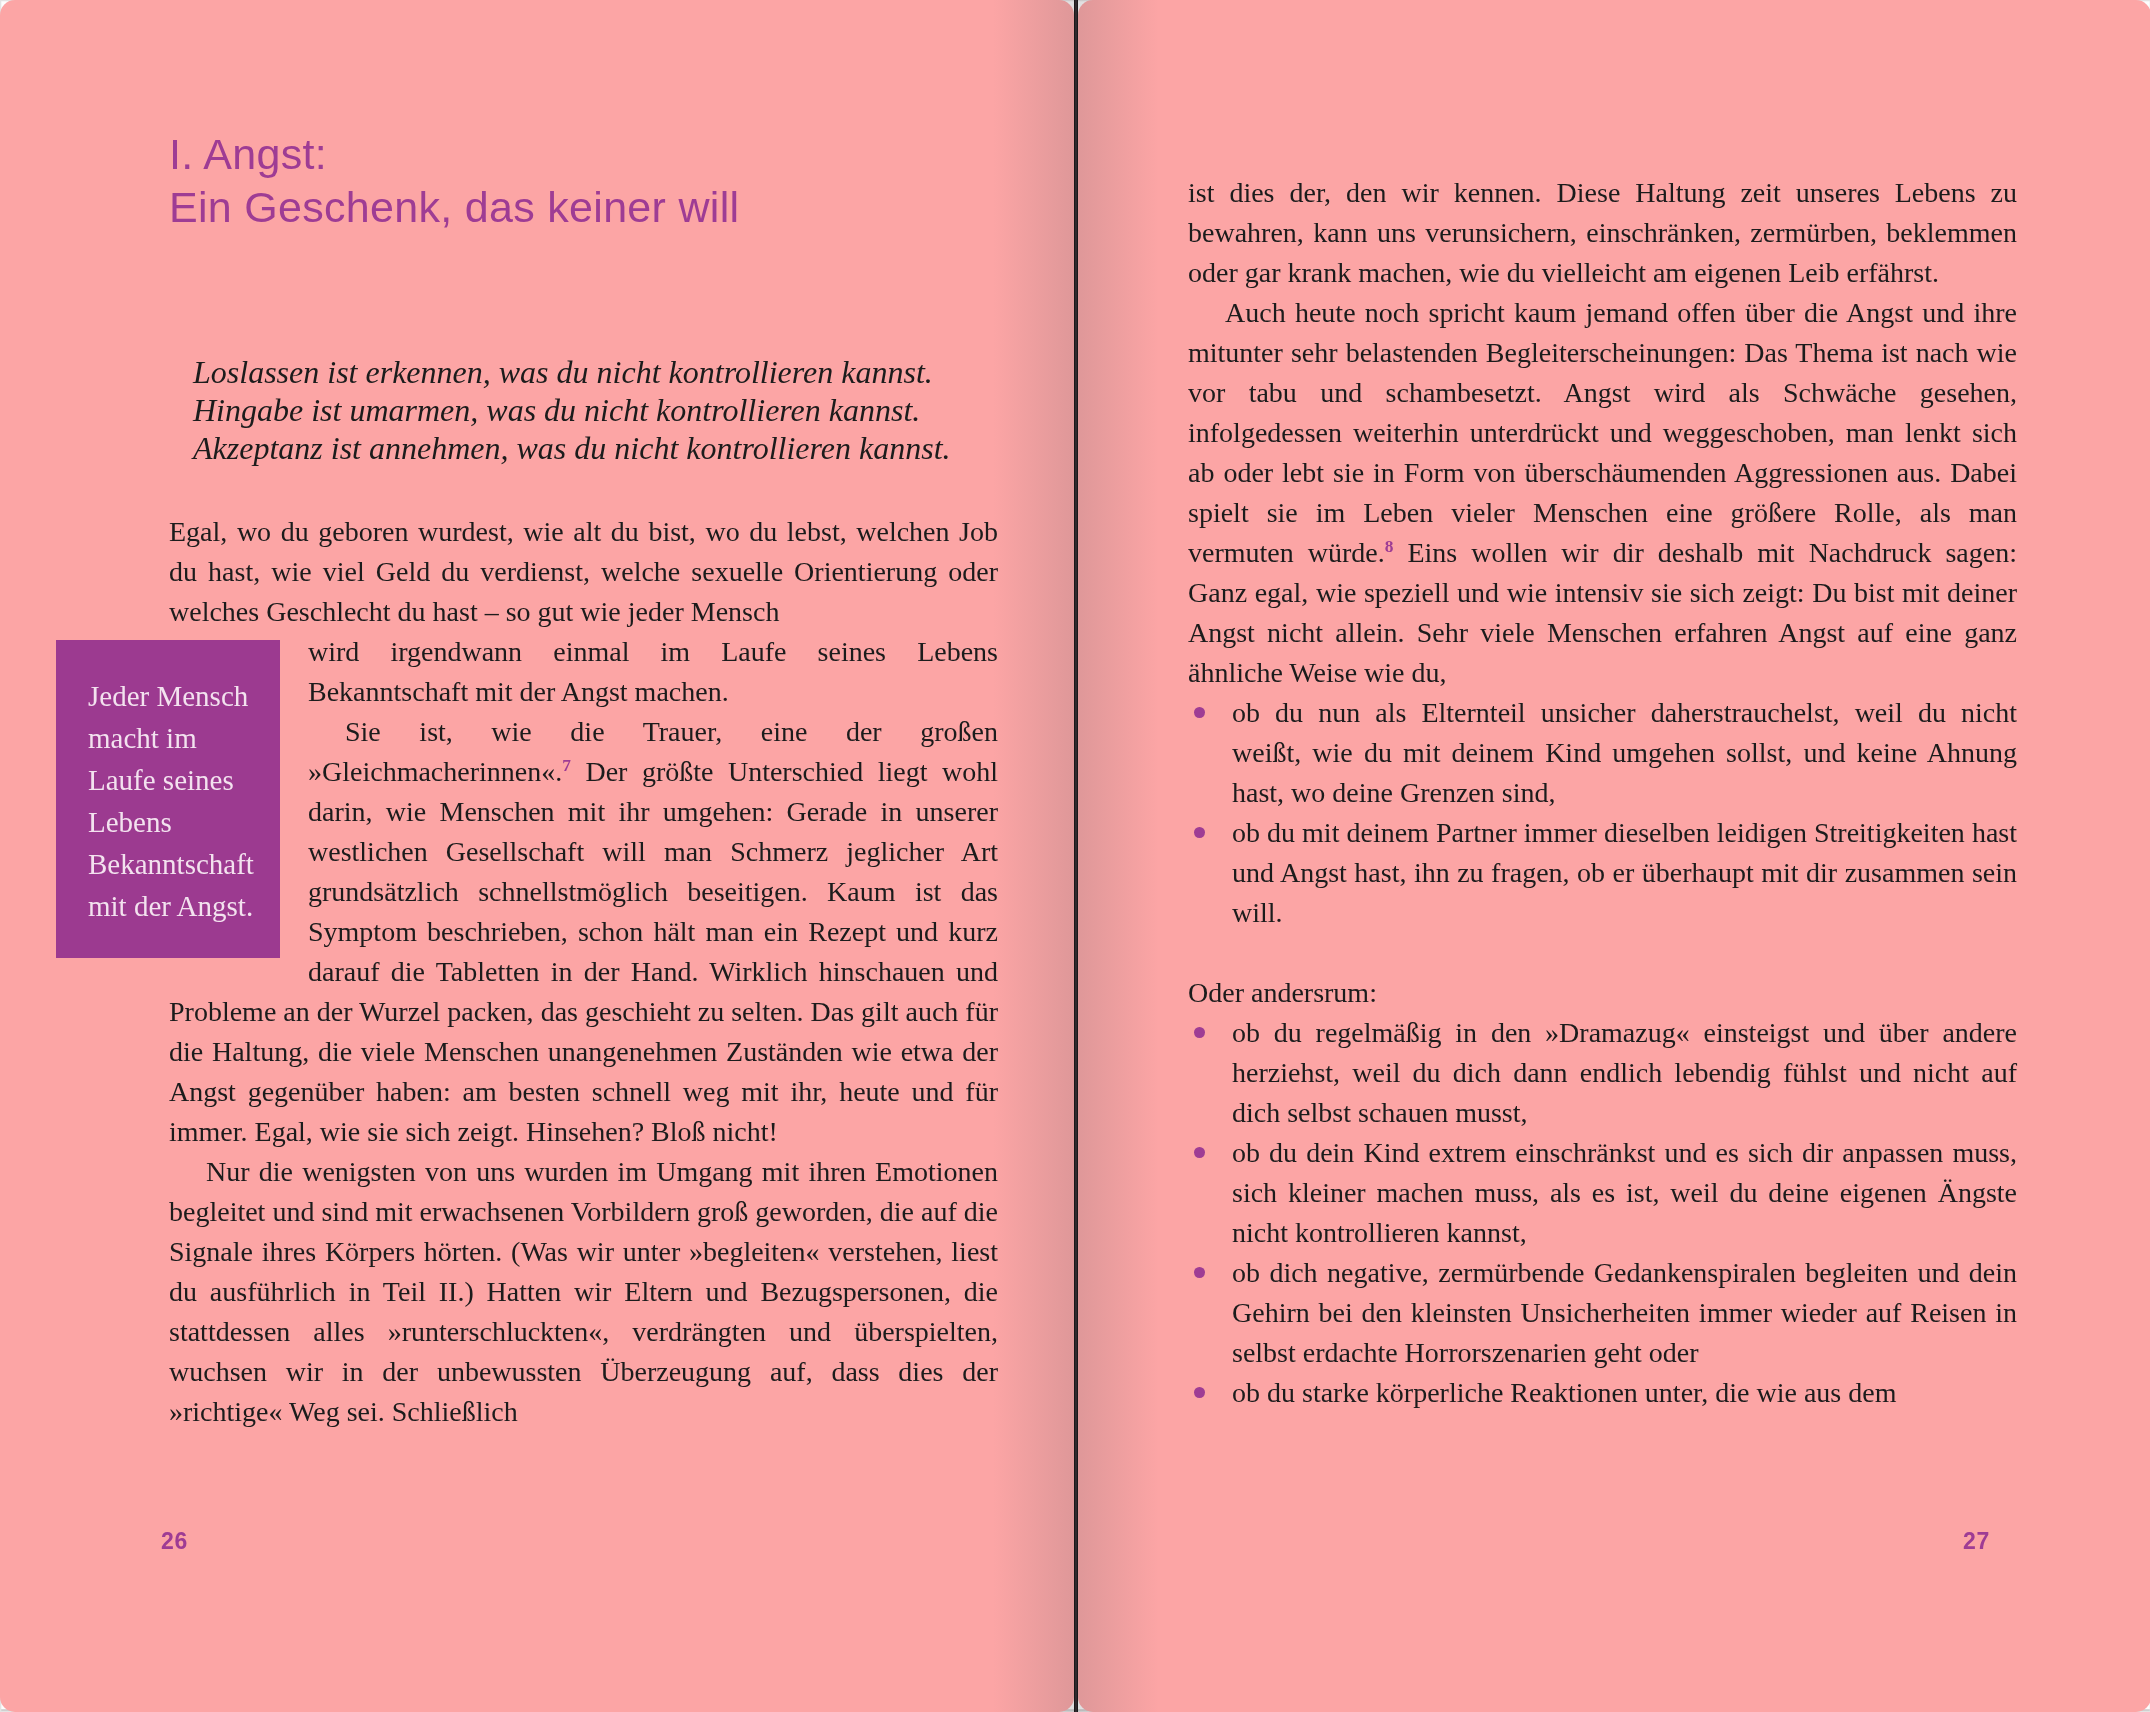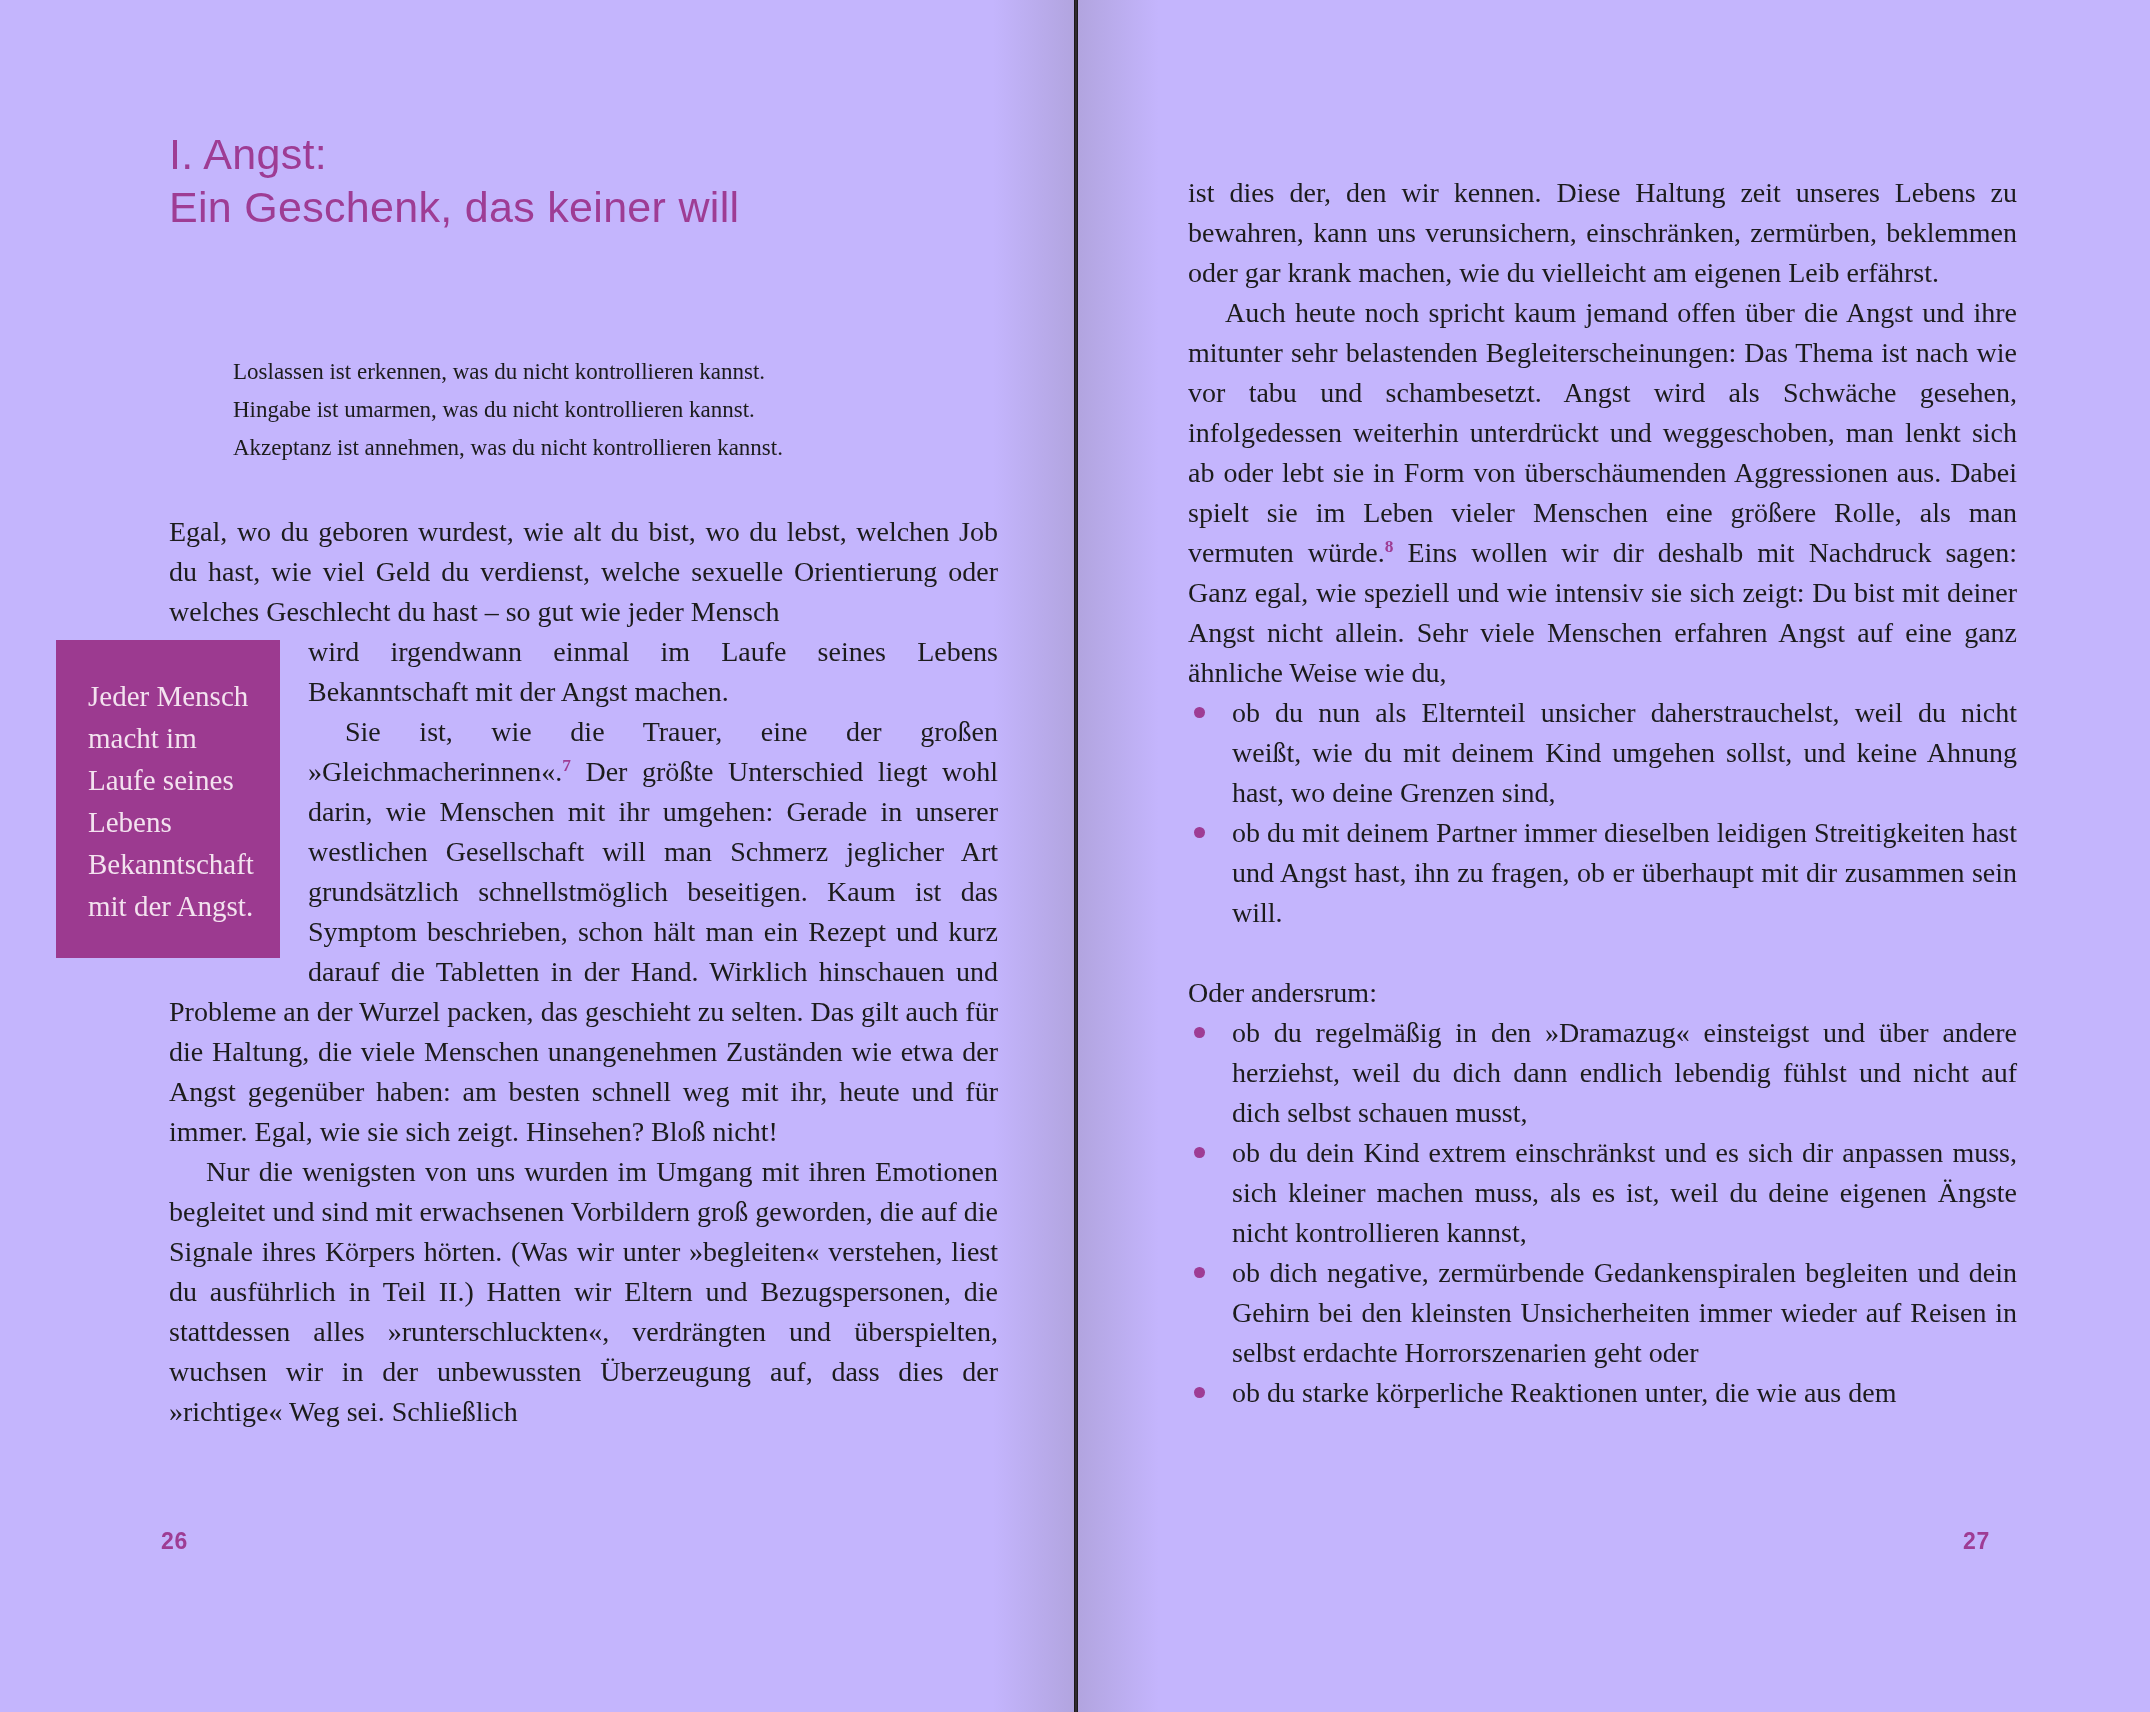--- a/index.html
+++ b/index.html
@@ -19,21 +19,22 @@
   .spread{
     position:relative;
     width:2151px;height:1712px;
     display:flex;
     background:#fdfdfd;
     box-shadow: inset 0 0 0 1.3px #e3e3e3, inset 0 -2.7px 0 #c9c9c9;
   }
   .page{
     position:relative;
     box-sizing:border-box;
-    background:#c4b5fd;
+    background:#fca5a5;
+    border-radius:15px;
   }
   .page-left{
     width:1074px;
     padding:101px 76px 0 169px;
   }
   .page-left::after{
     content:"";position:absolute;top:0;right:0;width:81px;height:100%;
     background:linear-gradient(to right, rgba(105,98,104,0), rgba(105,98,104,0.20));
     pointer-events:none;
   }
@@ -58,22 +59,23 @@
     font-weight:500;
     color:var(--accent);
     font-size:43px;
     line-height:53px;
     letter-spacing:0.3px;
   }
   .title-line{display:block;}
 
   
   .epigraph{
-    margin:119px 0 0 64px;
-    font-size:23px;
+    margin:119px 0 0 24px;
+    font-style:italic;
+    font-size:32px;
     line-height:38px;
   }
   .epigraph p{margin:0;}
 
   
   .body-copy{
     margin-top:45px;
     font-size:28px;
     line-height:40px;
   }

